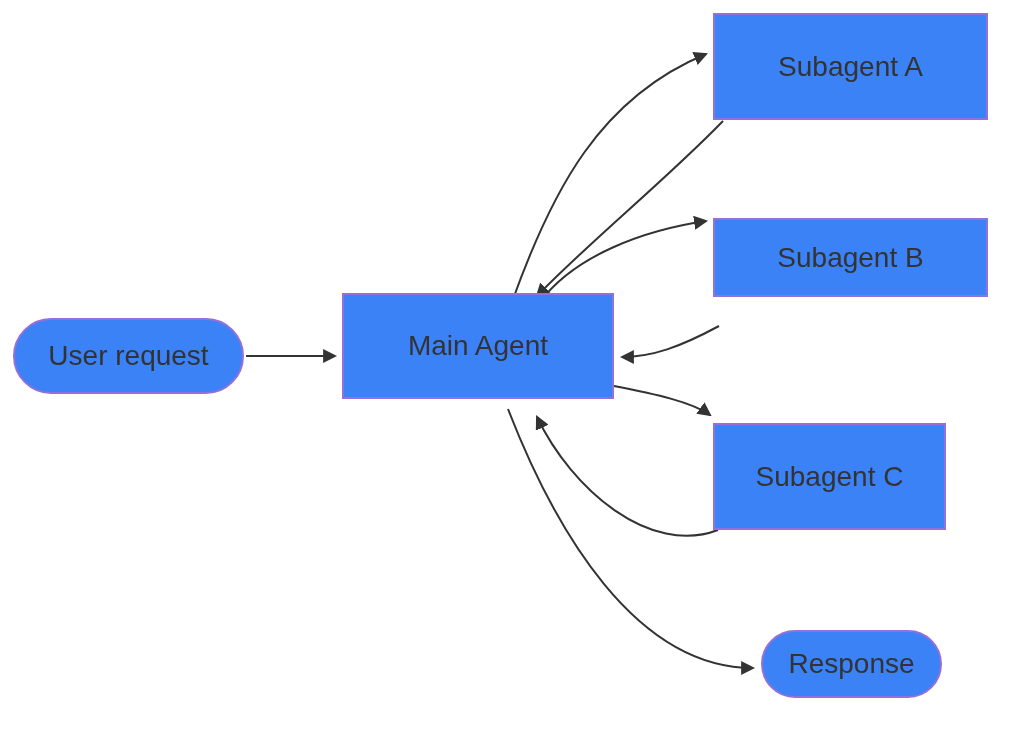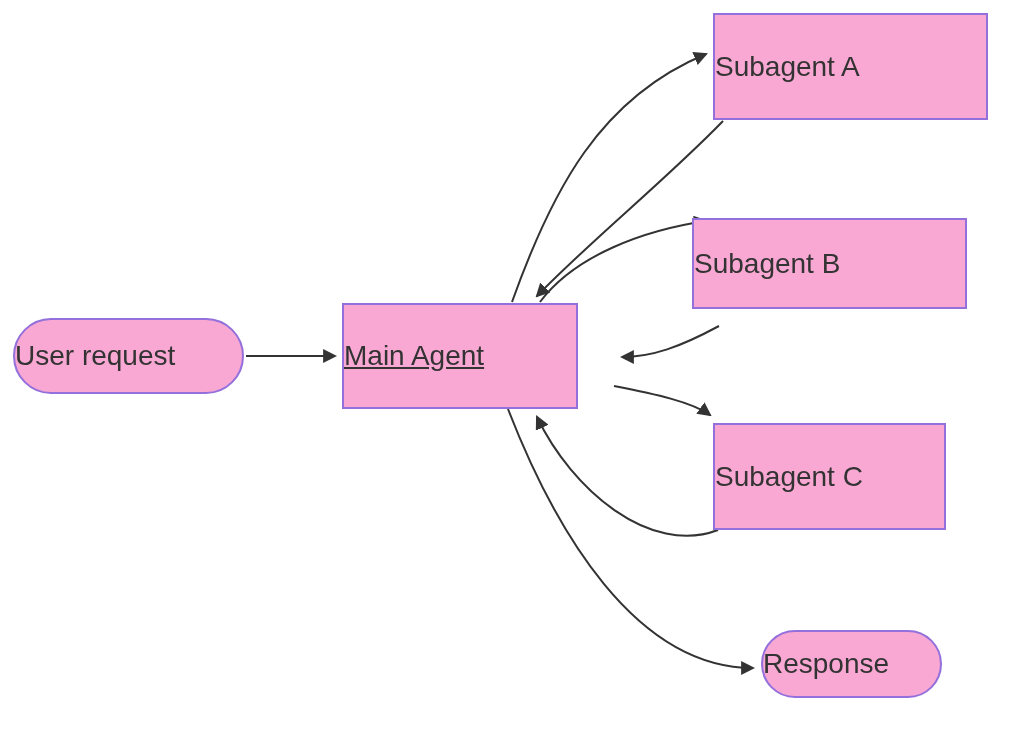--- a/index.html
+++ b/index.html
@@ -24,39 +24,39 @@
   }
   .edge {
     fill: none;
     stroke: #333333;
     stroke-width: 2px;
   }
   .node {
     position: absolute;
     display: flex;
     align-items: center;
-    justify-content: flex-start;
-    background: #f9a8d4;
+    justify-content: center;
+    background: #3b82f6;
     border: 2px solid #9370DB;
     color: #333333;
     font-size: 28px;
     line-height: 1;
     box-sizing: border-box;
     white-space: nowrap;
   }
   .node.stadium {
     border-radius: 40px;
   }
   .node.rect {
     border-radius: 0;
   }
   #node-user-request { left: 13px;  top: 318px; width: 231px; height: 76px; }
-  #node-main-agent   { left: 342px; top: 303px; width: 236px; height: 106px; text-decoration: underline; }
+  #node-main-agent   { left: 342px; top: 293px; width: 272px; height: 106px; }
   #node-subagent-a   { left: 713px; top: 13px;  width: 275px; height: 107px; }
-  #node-subagent-b   { left: 692px; top: 218px; width: 275px; height: 91px; }
+  #node-subagent-b   { left: 713px; top: 218px; width: 275px; height: 79px; }
   #node-subagent-c   { left: 713px; top: 423px; width: 233px; height: 107px; }
   #node-response     { left: 761px; top: 630px; width: 181px; height: 68px; }
 </style>
 </head>
 <body>
 
 <div class="canvas">
 
   <svg class="edges-layer" width="1020" height="734" viewBox="0 0 1020 734" xmlns="http://www.w3.org/2000/svg">
     <defs>

